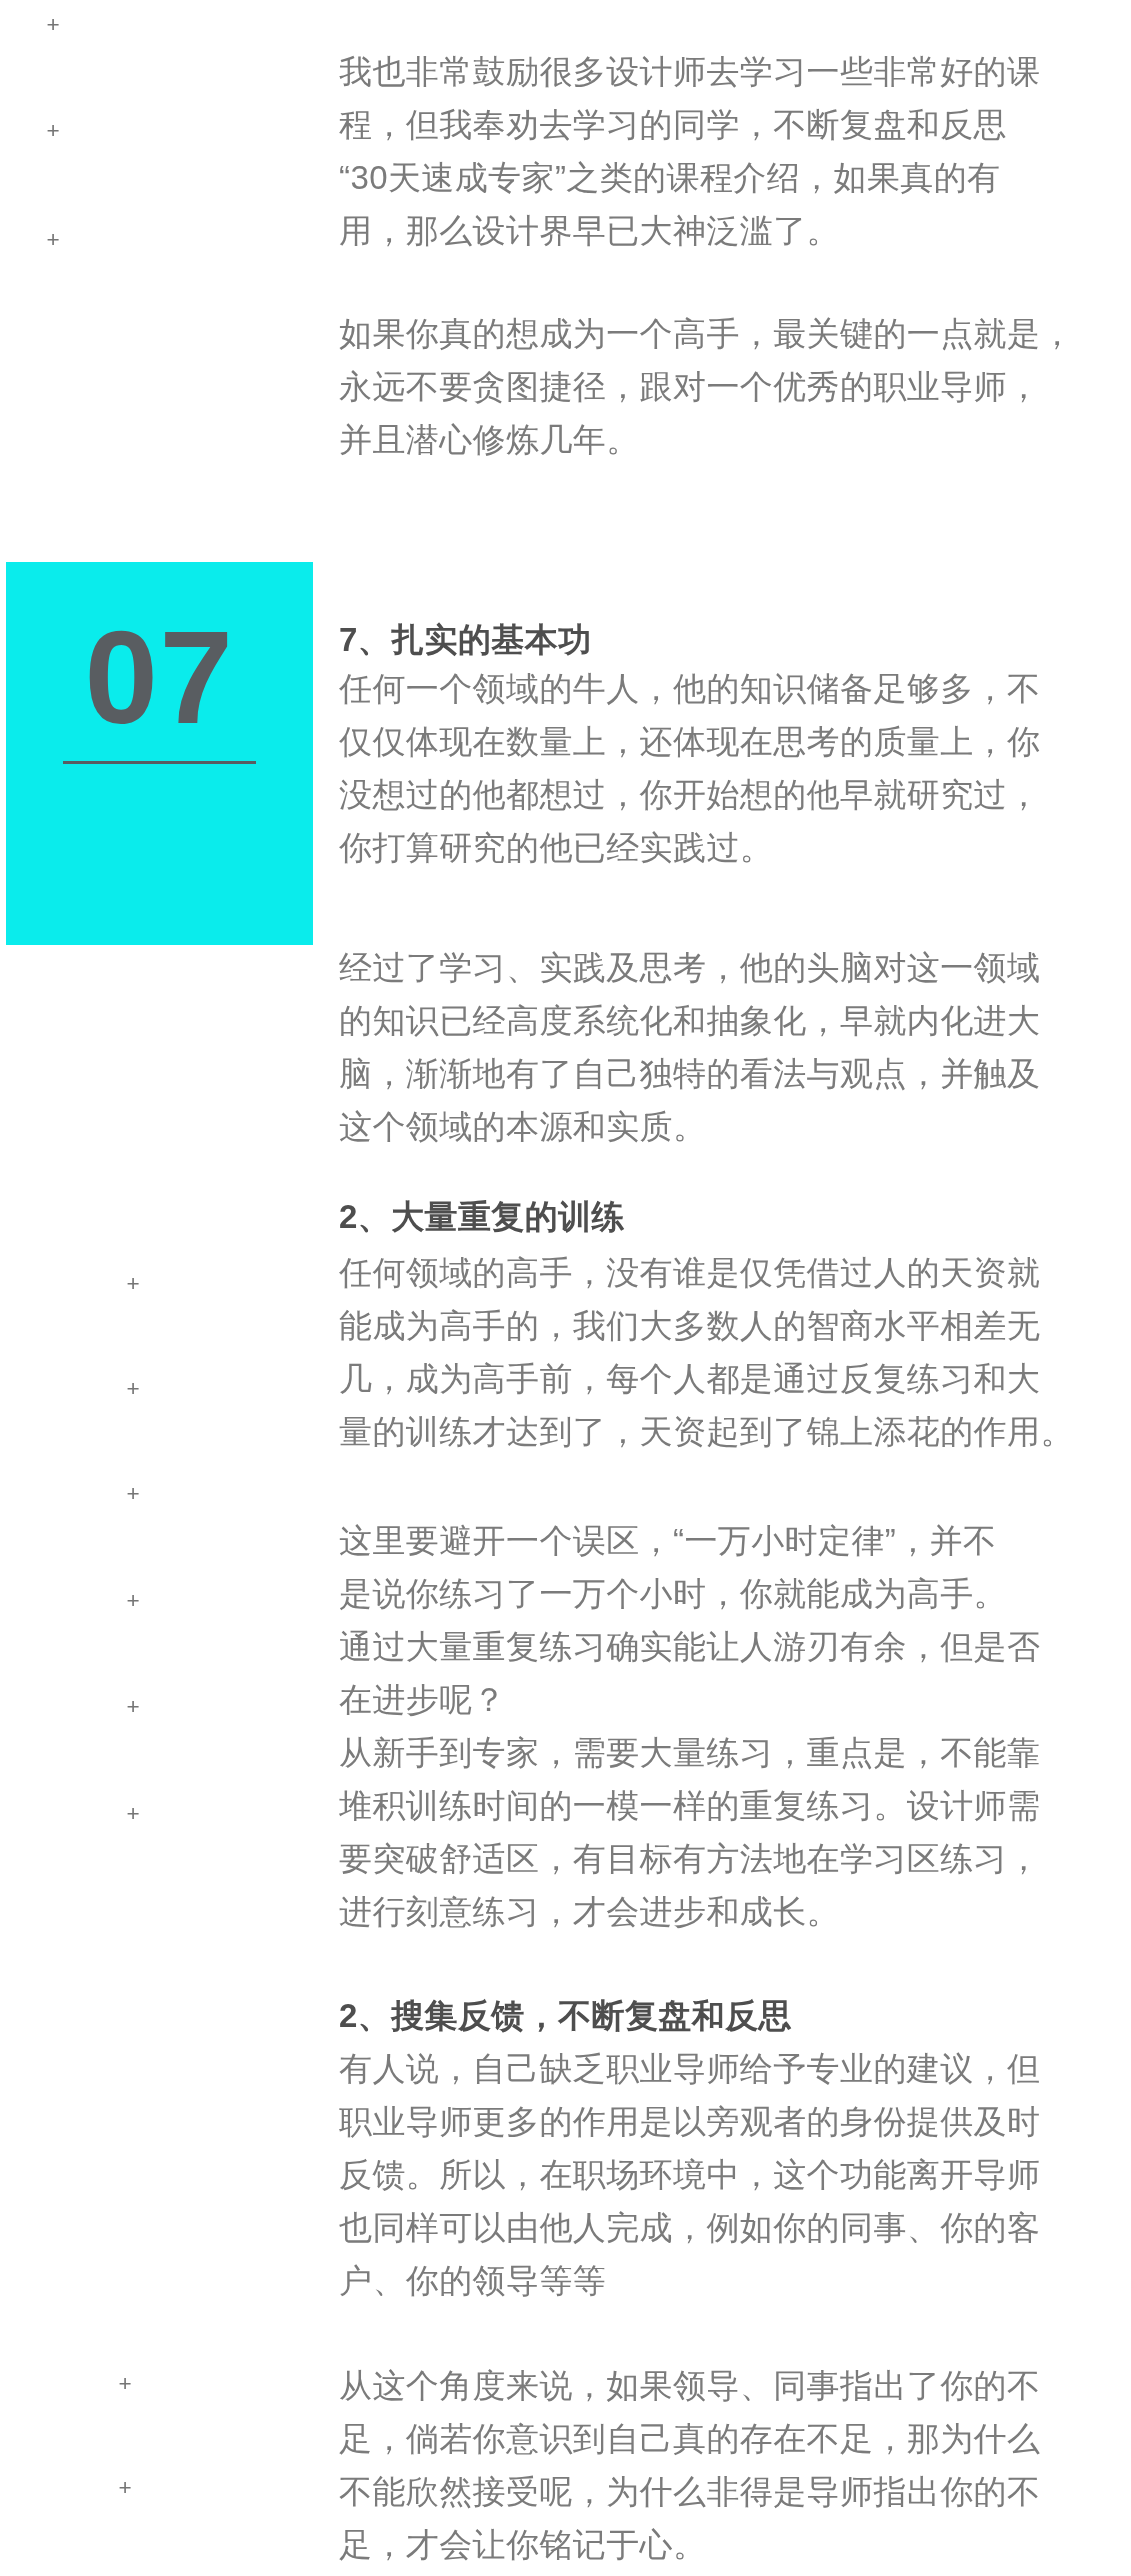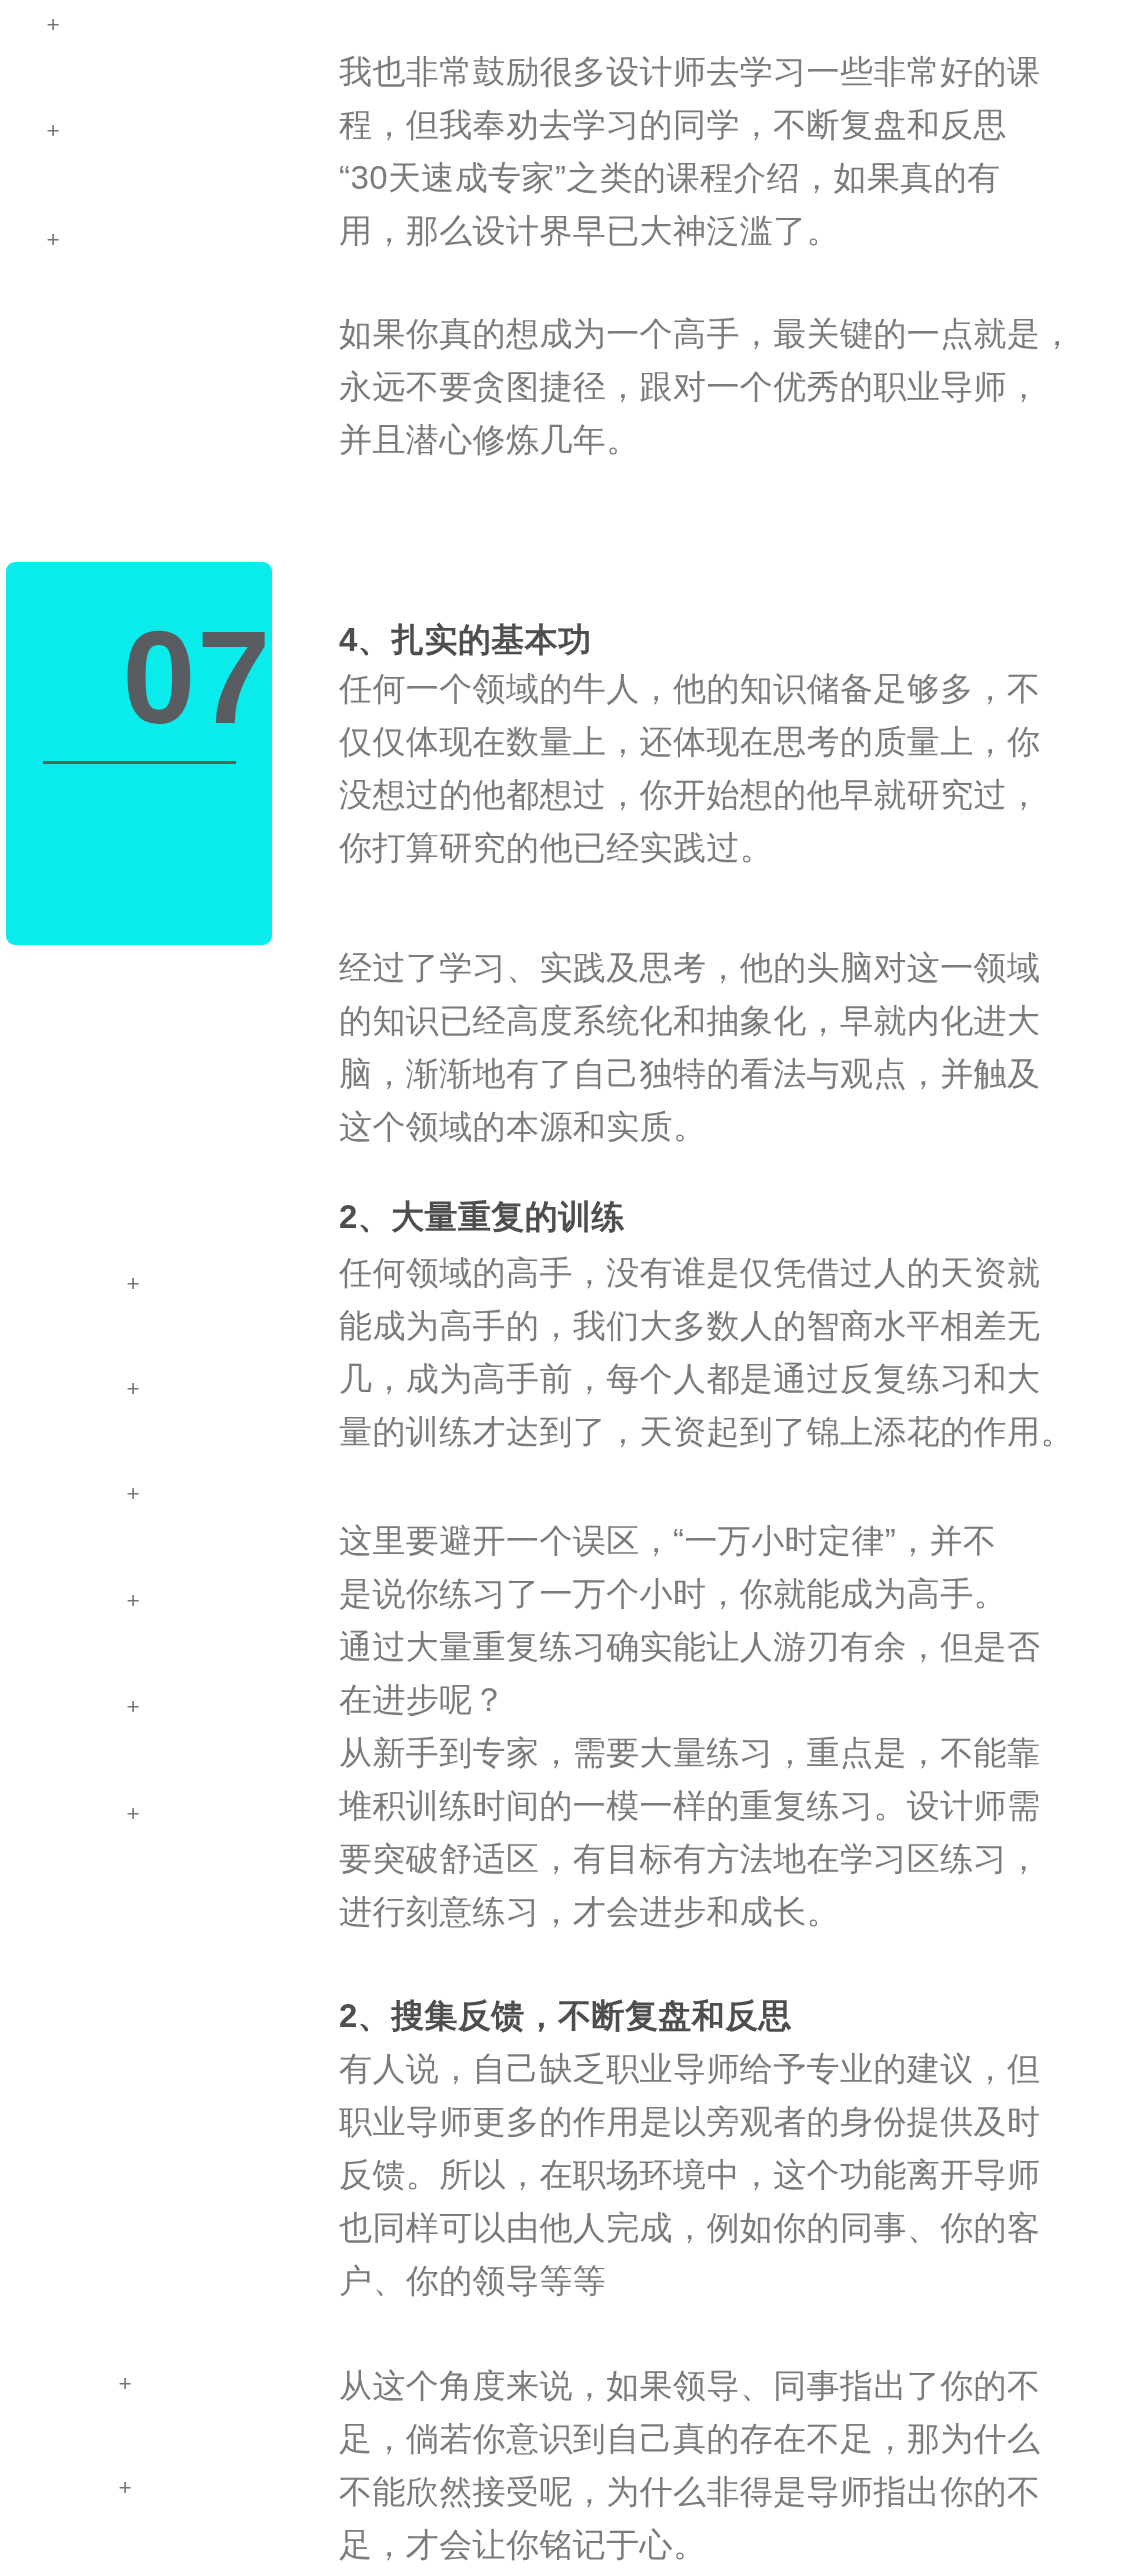--- a/index.html
+++ b/index.html
@@ -15,23 +15,23 @@
         white-space:pre-line;letter-spacing:0.4px;}
 
   .sec-title{position:absolute;left:339px;width:777px;margin:0;
         font-size:33px;line-height:53px;font-weight:700;
         color:var(--heading_text,#4e4e4e);letter-spacing:0.4px;}
 
   .blue-heading{position:absolute;left:339px;width:777px;margin:0;
         font-size:32px;line-height:53px;font-weight:700;
         color:var(--blue,#1d21ee);letter-spacing:0.8px;}
 
-  .chapter{position:absolute;left:6px;top:562px;width:266px;height:383px;
-        background:var(--cyan,#0aecec);text-align:right;
-        color:var(--block_text,#595d61);border-radius:9px;}
+  .chapter{position:absolute;left:6px;top:562px;width:307px;height:383px;
+        background:var(--cyan,#0aecec);text-align:center;
+        color:var(--block_text,#595d61);}
   .chapter .num{font-size:132px;font-weight:700;line-height:1;
         margin-top:50px;letter-spacing:1.5px;}
   .chapter .divider{width:193px;height:3.8px;margin:16.6px auto 0;
         background:var(--block_text,#595d61);}
   .chapter .subtitle{margin-top:38px;font-size:42px;font-weight:700;
         line-height:53px;white-space:pre-line;letter-spacing:2.3px;}
 </style>
 </head>
 <body>
 
@@ -56,21 +56,21 @@
   <p class="para" style="top:307px">如果你真的想成为一个高手，最关键的一点就是，
 永远不要贪图捷径，跟对一个优秀的职业导师，
 并且潜心修炼几年。</p>
 
   <aside class="chapter">
     <div class="num">07</div>
     <div class="divider"></div>
   </aside>
 
 
-  <h3 class="sec-title" style="top:613px">4、扎实的基本功</h3>
+  <h3 class="sec-title" style="top:613px">7、扎实的基本功</h3>
   <p class="para" style="top:662px">任何一个领域的牛人，他的知识储备足够多，不
 仅仅体现在数量上，还体现在思考的质量上，你
 没想过的他都想过，你开始想的他早就研究过，
 你打算研究的他已经实践过。</p>
   <p class="para" style="top:941px">经过了学习、实践及思考，他的头脑对这一领域
 的知识已经高度系统化和抽象化，早就内化进大
 脑，渐渐地有了自己独特的看法与观点，并触及
 这个领域的本源和实质。</p>
 
   <h3 class="sec-title" style="top:1190px">2、大量重复的训练</h3>

